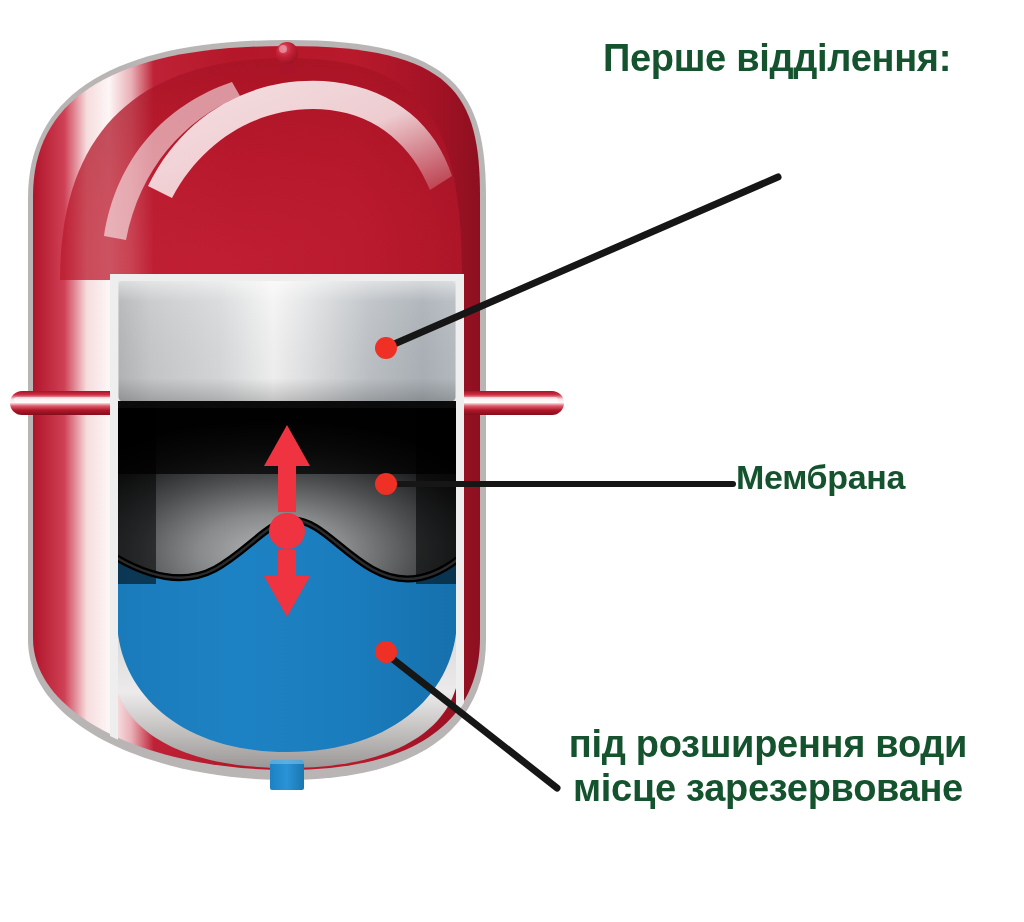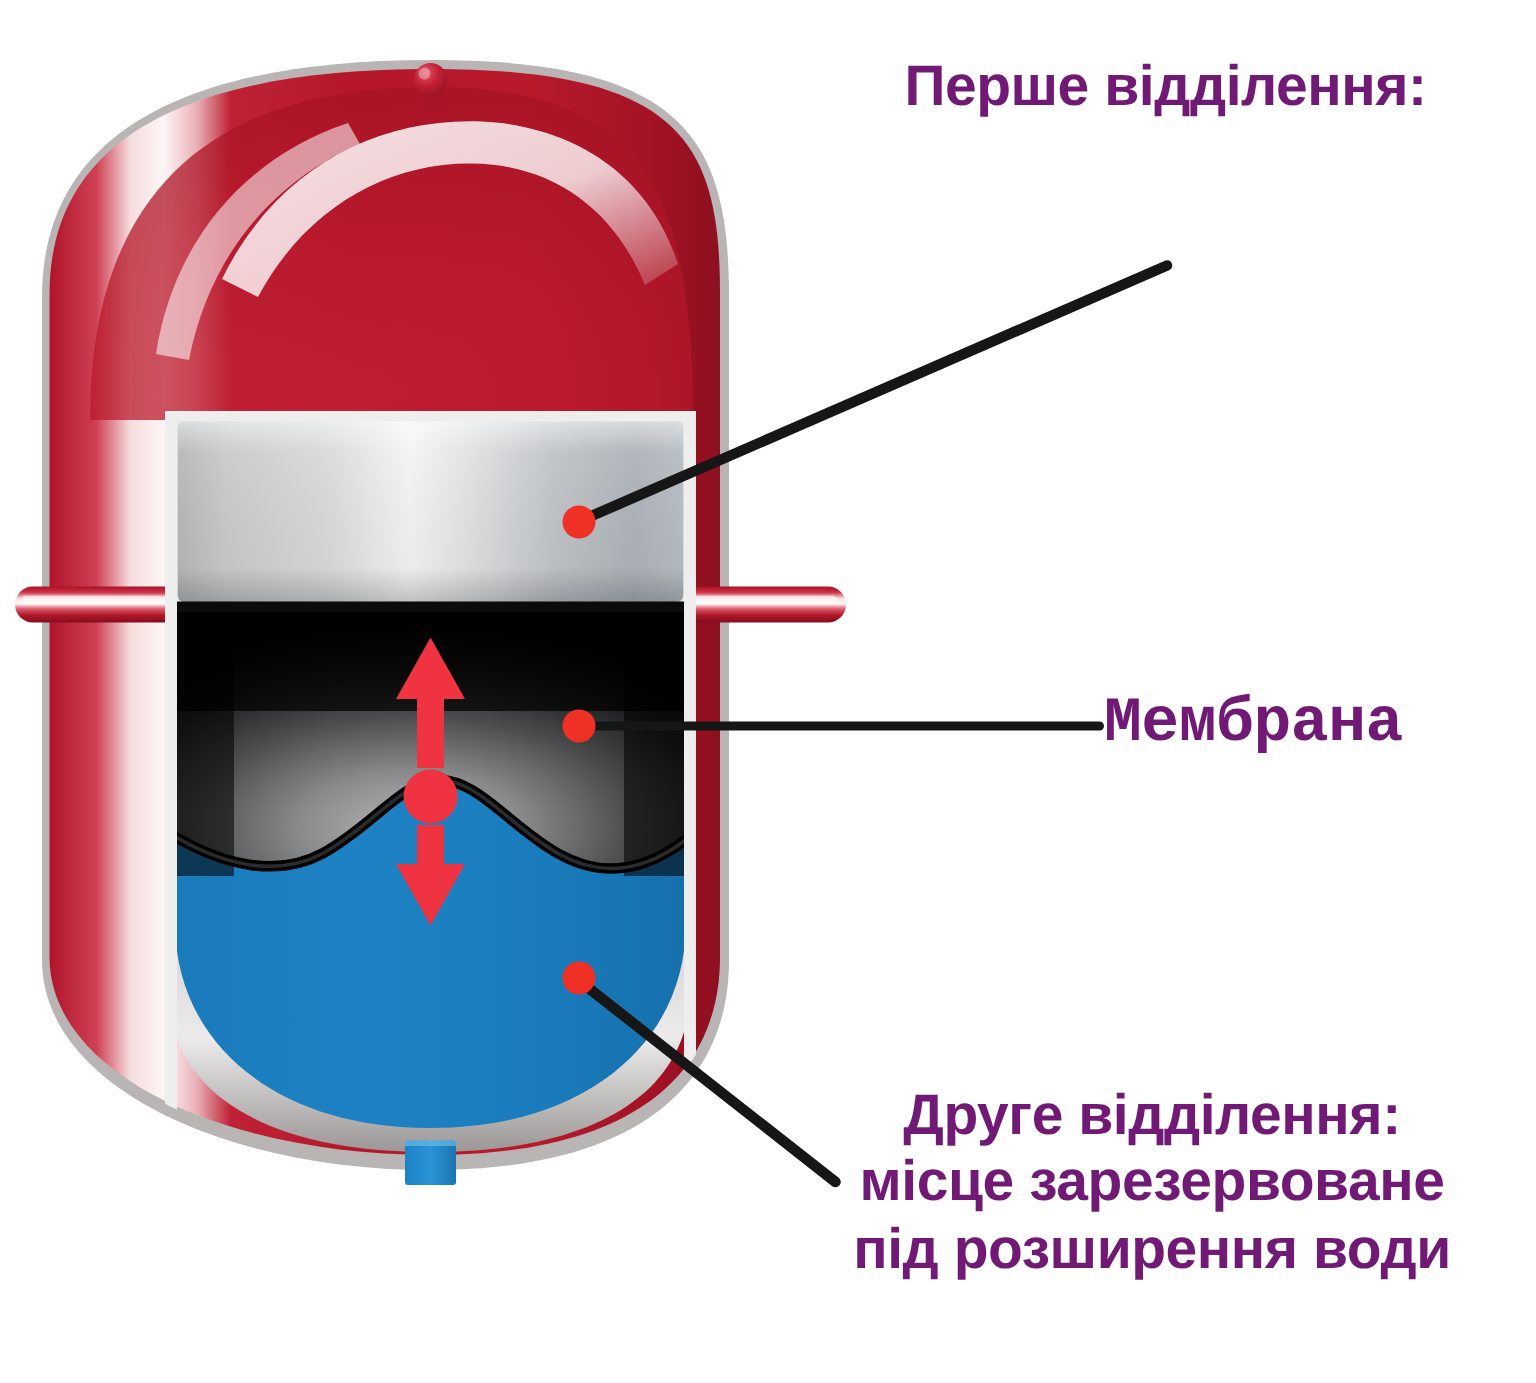--- a/index.html
+++ b/index.html
@@ -24,41 +24,40 @@
   #diagram-svg {
     position: absolute;
     left: 0;
     top: 0;
     width: 1024px;
     height: 922px;
     display: block;
   }
   .callout {
     position: absolute;
-    color: #701a75;
+    color: #14532d;
     font-family: "Liberation Sans", sans-serif;
     font-weight: bold;
     letter-spacing: -0.3px;
     line-height: 1.17;
     white-space: nowrap;
   }
   #label-air {
     left: 540px;
     top: 36px;
     width: 474px;
     text-align: center;
     font-size: 38px;
   }
   #label-membrane {
     left: 736px;
     top: 458px;
     width: 280px;
     text-align: left;
-    font-size: 42px;
-    font-family: Liberation Mono, monospace;
+    font-size: 34px;
   }
   #label-water {
     left: 520px;
     top: 722px;
     width: 496px;
     text-align: center;
     font-size: 38px;
   }
   .callout .line {
     display: block;
@@ -325,18 +324,17 @@
 
   <div class="callout" id="label-air">
     <span class="line">Перше відділення:</span>
   </div>
 
   <div class="callout" id="label-membrane">
     <span class="line">Мембрана</span>
   </div>
 
   <div class="callout" id="label-water">
-    <span class="line">Друге відділення:</span>
+    <span class="line">під розширення води</span>
     <span class="line">місце зарезервоване</span>
-    <span class="line">під розширення води</span>
   </div>
 
 </div>
 
 </body></html>

